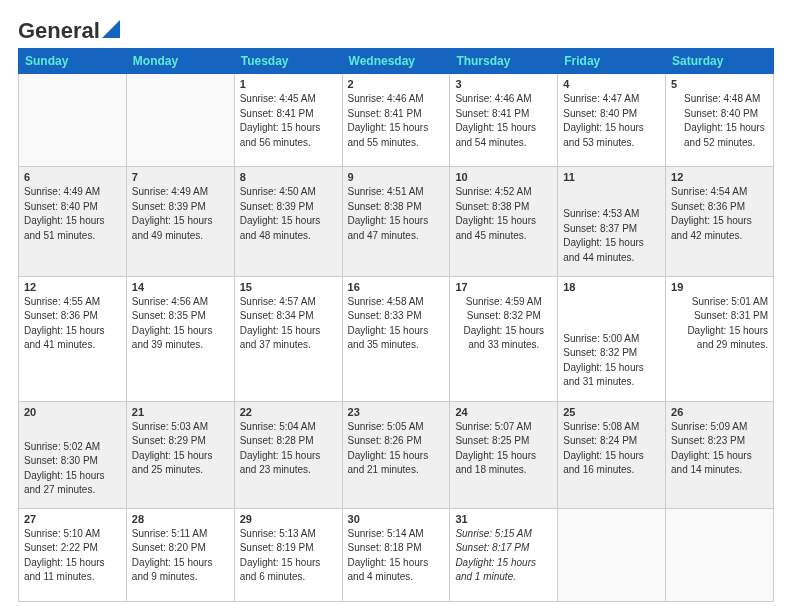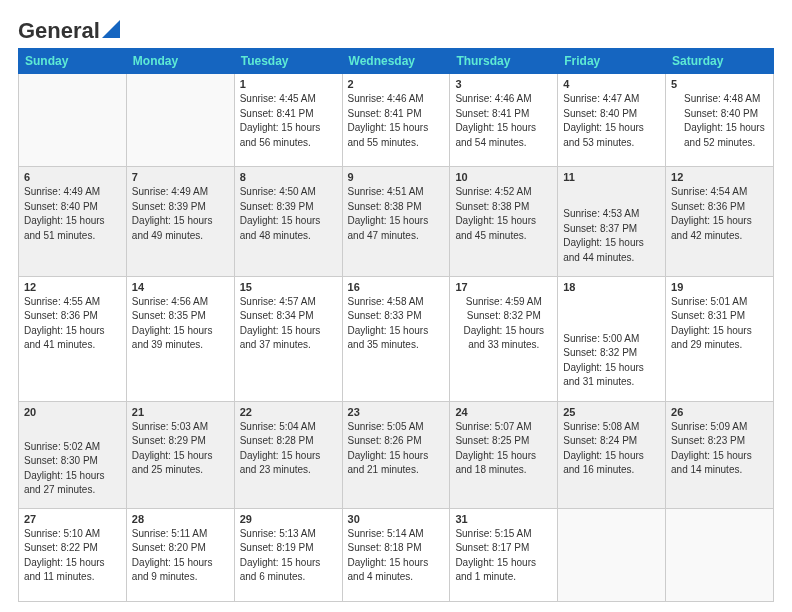--- a/index.html
+++ b/index.html
@@ -245,21 +245,21 @@
           </td>
           <td>
             <span class="day-number">18</span>
             <div class="day-info" style="white-space: pre-line; margin-top: 39px;">Sunrise: 5:00 AM
 Sunset: 8:32 PM
 Daylight: 15 hours
 and 31 minutes.</div>
           </td>
           <td>
             <span class="day-number">19</span>
-            <div class="day-info" style="white-space: pre-line;">Sunrise: 5:01 AM
+            <div class="day-info" style="white-space: pre-line; text-align: right;">Sunrise: 5:01 AM
 Sunset: 8:31 PM
 Daylight: 15 hours
 and 29 minutes.</div>
           </td>
         </tr>
         <tr class="row-shade">
           <td>
             <span class="day-number">20</span>
             <div class="day-info" style="white-space: pre-line; margin-top: 22px;">Sunrise: 5:02 AM
 Sunset: 8:30 PM
@@ -306,21 +306,21 @@
             <div class="day-info" style="white-space: pre-line;">Sunrise: 5:09 AM
 Sunset: 8:23 PM
 Daylight: 15 hours
 and 14 minutes.</div>
           </td>
         </tr>
         <tr>
           <td>
             <span class="day-number">27</span>
             <div class="day-info" style="white-space: pre-line;">Sunrise: 5:10 AM
-Sunset: 8:22 PM
+Sunset: 2:22 PM
 Daylight: 15 hours
 and 11 minutes.</div>
           </td>
           <td>
             <span class="day-number">28</span>
             <div class="day-info" style="white-space: pre-line;">Sunrise: 5:11 AM
 Sunset: 8:20 PM
 Daylight: 15 hours
 and 9 minutes.</div>
           </td>
@@ -333,21 +333,21 @@
           </td>
           <td>
             <span class="day-number">30</span>
             <div class="day-info" style="white-space: pre-line;">Sunrise: 5:14 AM
 Sunset: 8:18 PM
 Daylight: 15 hours
 and 4 minutes.</div>
           </td>
           <td>
             <span class="day-number">31</span>
-            <div class="day-info" style="white-space: pre-line;">Sunrise: 5:15 AM
+            <div class="day-info" style="white-space: pre-line; font-style: italic;">Sunrise: 5:15 AM
 Sunset: 8:17 PM
 Daylight: 15 hours
 and 1 minute.</div>
           </td>
           <td class="empty"></td>
           <td class="empty"></td>
         </tr>
       </tbody>
   </table>
 </div>

